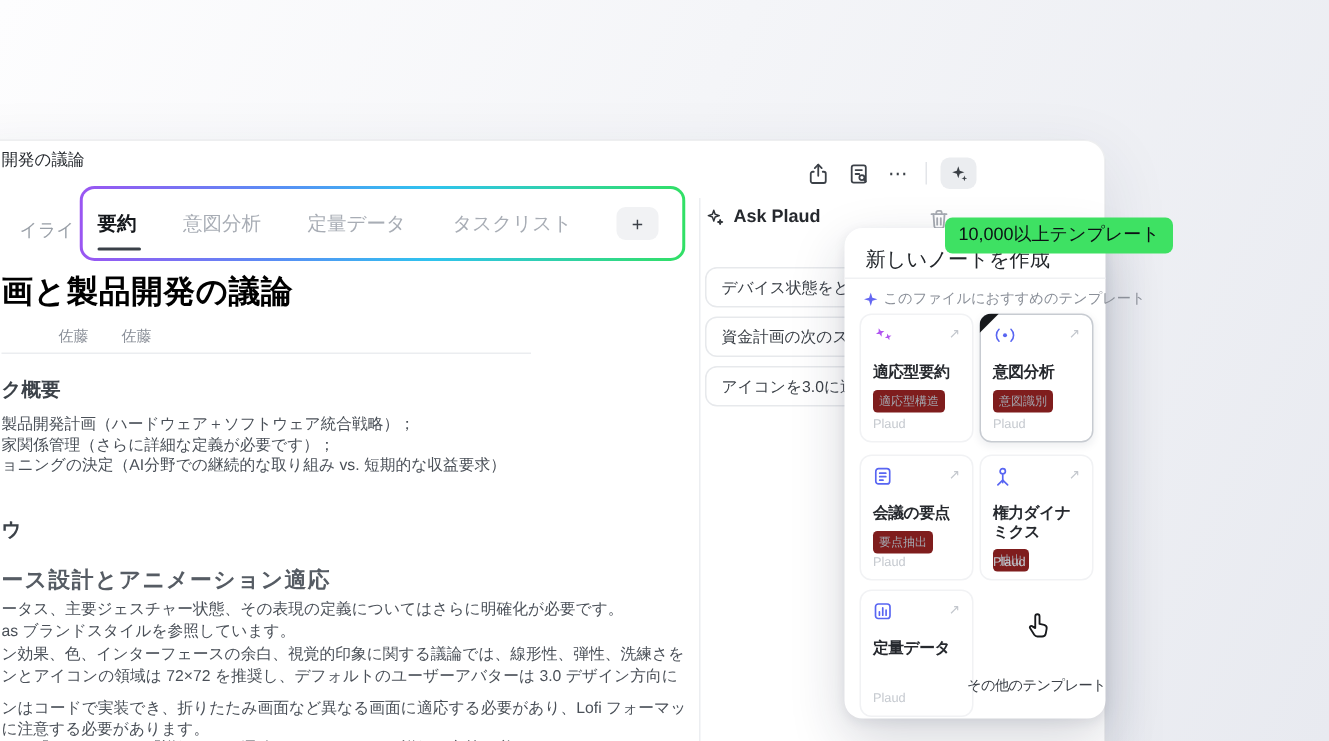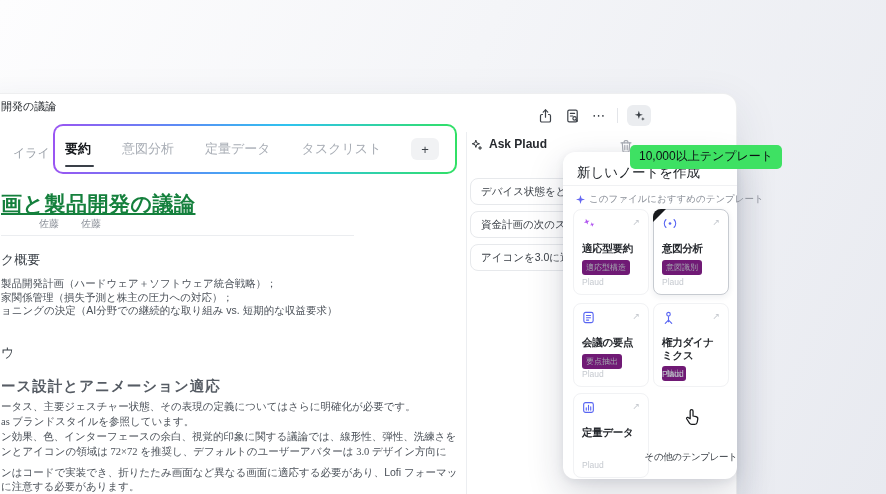--- a/index.html
+++ b/index.html
@@ -35,24 +35,24 @@
   .tab { font-size:13px; color:#a8adb5; white-space:nowrap; cursor:default; }
   .tab.active { color:#15181c; font-weight:bold; }
   .tab + .tab { margin-left:31px; }
   .tab-underline { position:absolute; left:10px; bottom:5px; width:29px; height:2.5px;
                    background:#3a4048; border-radius:2px; }
   .tab-add { margin-left:auto; width:28px; height:22px; background:#f1f2f4; border-radius:6px;
              display:flex; align-items:center; justify-content:center;
              font-size:13px; color:#3c4148; }
 
   
-  .doc-h1 { position:absolute; left:0; top:96px; font-size:21px; font-weight:bold; color:#15803d; letter-spacing:.5px;text-decoration:underline; }
+  .doc-h1 { position:absolute; left:0; top:86px; font-size:21px; font-weight:bold; color:#000000; letter-spacing:.5px; }
   .speakers { position:absolute; left:38px; top:123px; font-size:10px; color:#8a8f98; display:flex; gap:22px; }
   .speaker-rule { position:absolute; left:0; top:141px; width:353px; height:1px; background:#ebedf0; }
-  .sec-h { font-size:13px; font-weight:400; color:#3c4249; }
+  .sec-h { font-size:13px; font-weight:700; color:#3c4249; }
   .body-line { font-size:10.5px; color:#4a5058; white-space:nowrap; }
   .topic-list .body-line { line-height:13.5px; }
   .para .body-line { line-height:15px; }
   .para2 .body-line { line-height:13.5px; }
   .design-h { position:absolute; left:0; top:283px; font-size:14.5px; font-weight:700; color:#565c64; letter-spacing:1px; }
 
   
   .side-divider { position:absolute; left:466px; top:132px; width:1px; height:362px; background:#eceef1; }
   .ask-header { position:absolute; left:470px; top:137px; display:flex; align-items:center; gap:6px; }
   .ask-label { font-size:12px; font-weight:600; color:#26292e; }
@@ -70,21 +70,21 @@
                font-size:9.5px; color:#8b9099; white-space:nowrap; }
   .card { position:absolute; width:76px; background:#fff; border:1px solid #f1f2f4; border-radius:8px;
           padding:7px 8px; }
   .card.selected { border:1px solid #c7cbd1; box-shadow:0 2px 6px rgba(30,35,60,.08); }
   .card.selected::before { content:""; position:absolute; left:-1px; top:-1px; width:0; height:0;
           border-style:solid; border-width:13px 13px 0 0; border-color:#17191c transparent transparent transparent;
           border-top-left-radius:8px; }
   .card-iconrow { display:flex; justify-content:space-between; align-items:flex-start; height:14px; margin-bottom:11px; }
   .expand { font-size:9px; color:#c3c7cd; line-height:10px; }
   .card-title { font-size:10.5px; font-weight:600; color:#26292e; line-height:12.5px; letter-spacing:-.3px; }
-  .card-tag { display:inline-block; margin-top:5px; background:#701a75; border-radius:3px;
+  .card-tag { display:inline-block; margin-top:5px; background:#7f1d1d; border-radius:3px;
               font-size:8px; color:#a3a7af; padding:2px 4px; white-space:nowrap; }
   .brand { position:absolute; left:8px; bottom:7px; font-size:8.5px; color:#c5c9cf; }
   .more-card { position:absolute; width:76px; display:flex; flex-direction:column; align-items:center;
                justify-content:center; gap:24px; }
   .more-label { font-size:9.5px; color:#3b4047; white-space:nowrap; letter-spacing:-.4px; }
 
   .badge { position:absolute; left:630px; top:145px; z-index:10; background:#3ee163; color:#0c1014;
            font-size:12px; font-weight:500; padding:3px 9px 4px; border-radius:5px; white-space:nowrap; }
 </style>
 </head>
@@ -146,28 +146,28 @@
       <div class="doc-h1">画と製品開発の議論</div>
       <div class="speakers">
         <span>佐藤</span>
         <span>佐藤</span>
       </div>
       <div class="speaker-rule"></div>
 
       <div class="sec-h abs" style="left:0;top:157px;">ク概要</div>
       <div class="topic-list abs" style="left:0;top:183px;">
         <div class="body-line">製品開発計画（ハードウェア＋ソフトウェア統合戦略）；</div>
-        <div class="body-line">家関係管理（損失予測と株主の圧力への対応）；</div>
+        <div class="body-line">家関係管理（さらに詳細な定義が必要です）；</div>
         <div class="body-line">ョニングの決定（AI分野での継続的な取り組み vs. 短期的な収益要求）</div>
       </div>
 
       <div class="sec-h abs" style="left:0;top:250px;">ウ</div>
       <div class="design-h">ース設計とアニメーション適応</div>
 
-      <div class="para abs" style="left:0;top:305px;font-family:Liberation Serif, serif;">
+      <div class="para abs" style="left:0;top:305px;">
         <div class="body-line">ータス、主要ジェスチャー状態、その表現の定義についてはさらに明確化が必要です。</div>
         <div class="body-line">as ブランドスタイルを参照しています。</div>
         <div class="body-line">ン効果、色、インターフェースの余白、視覚的印象に関する議論では、線形性、弾性、洗練さを</div>
         <div class="body-line">ンとアイコンの領域は 72×72 を推奨し、デフォルトのユーザーアバターは 3.0 デザイン方向に</div>
       </div>
 
       <div class="para2 abs" style="left:0;top:372px;">
         <div class="body-line">ンはコードで実装でき、折りたたみ画面など異なる画面に適応する必要があり、Lofi フォーマッ</div>
         <div class="body-line">に注意する必要があります。</div>
         <div class="body-line">ンは「リスト」から「詳細」への遷移において、さらに詳細な定義が必要です。</div>

